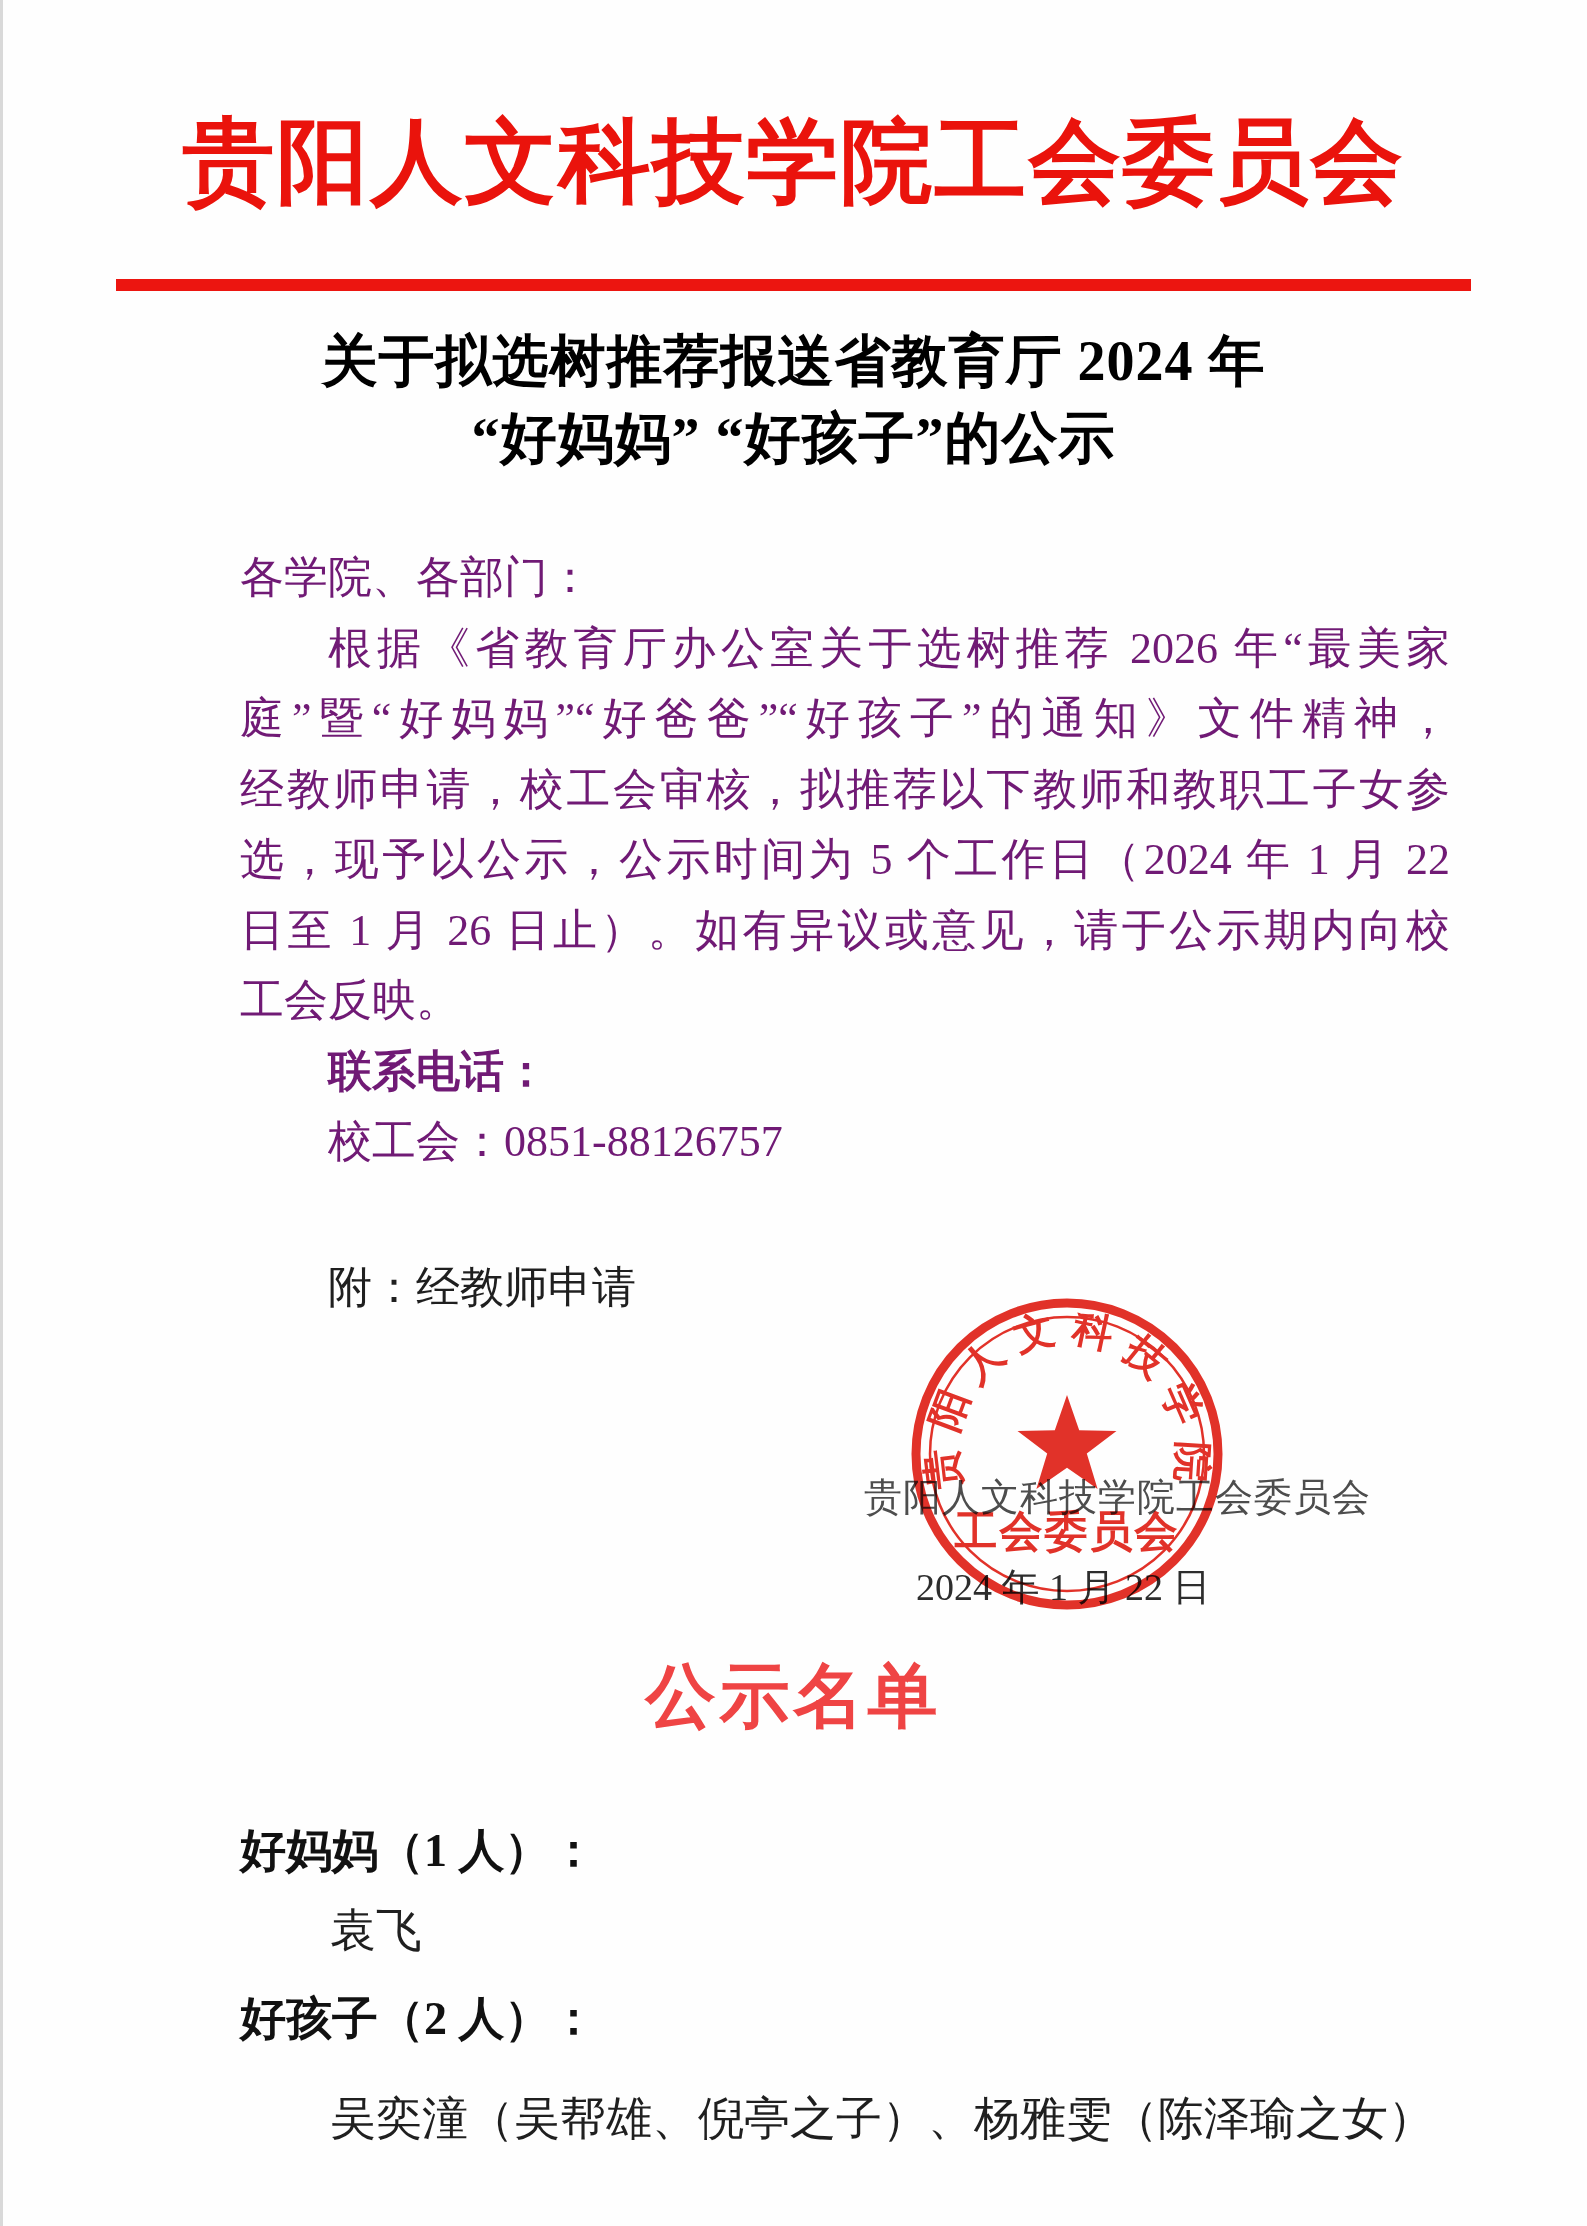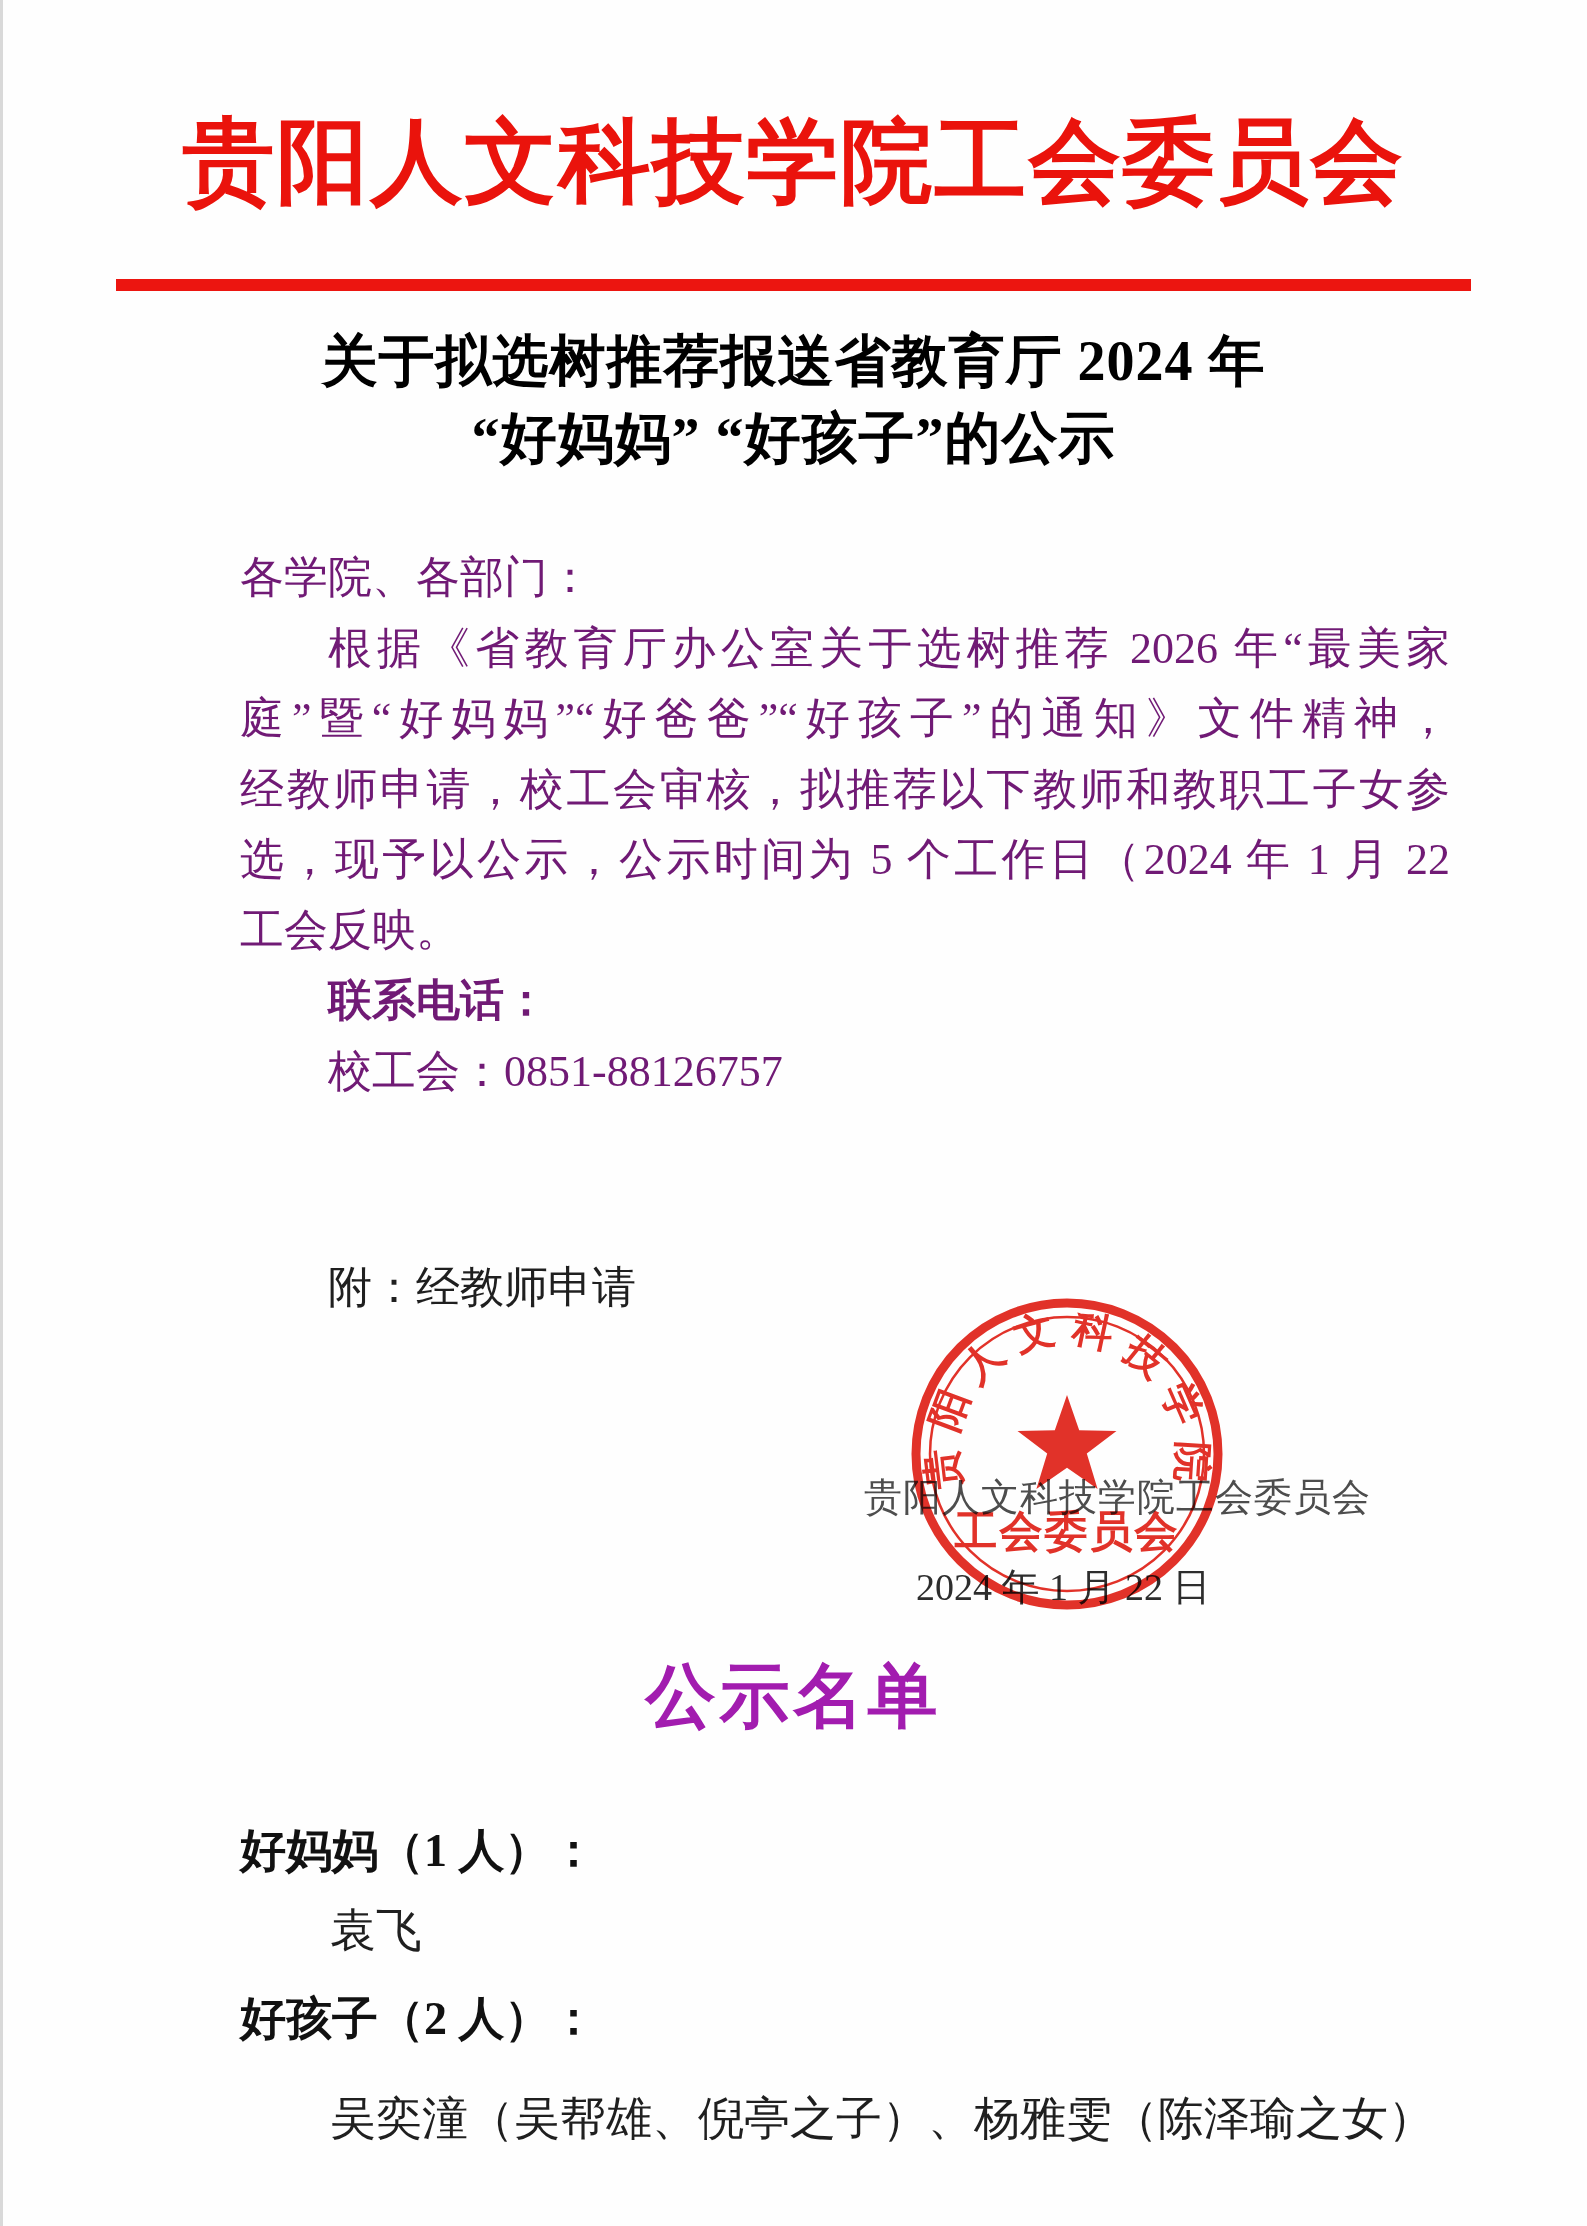--- a/index.html
+++ b/index.html
@@ -70,21 +70,21 @@
 
   
   .seal{
     position:absolute;left:907px;top:1294px;width:320px;height:320px;
     mix-blend-mode:multiply;opacity:.94;
   }
 
   
   .list-heading{
     position:absolute;top:1650px;left:0;right:0;
-    text-align:center;font-size:70px;font-weight:700;color:#a21caf;
+    text-align:center;font-size:70px;font-weight:700;color:#ef4444;
     letter-spacing:4px;
   }
   .sec-label{
     position:absolute;left:240px;
     font-size:46px;font-weight:700;color:#111;white-space:nowrap;
   }
   .sec-names{
     position:absolute;left:330px;
     font-size:46px;color:#1f1f1f;white-space:nowrap;
   }
@@ -107,20 +107,21 @@
     <div>关于拟选树推荐报送省教育厅 2024 年</div>
     <div>“好妈妈” “好孩子”的公示</div>
   </div>
 
   <div class="body-block">
     <div class="bline">各学院、各部门：</div>
     <div class="bline j indent">根据《省教育厅办公室关于选树推荐 2026 年“最美家</div>
     <div class="bline j">庭”暨“好妈妈”“好爸爸”“好孩子”的通知》文件精神，</div>
     <div class="bline j">经教师申请，校工会审核，拟推荐以下教师和教职工子女参</div>
     <div class="bline j">选，现予以公示，公示时间为 5 个工作日（2024 年 1 月 22</div>
+    <div class="bline j">日至 1 月 26 日止）。如有异议或意见，请于公示期内向校</div>
     <div class="bline">工会反映。</div>
     <div class="bline bold indent">联系电话：</div>
     <div class="bline indent">校工会：0851-88126757</div>
   </div>
 
   <div class="attach-line">附：经教师申请</div>
 
   <div class="signature">贵阳人文科技学院工会委员会</div>
   <div class="issue-date">2024 年 1 月 22 日</div>
 

